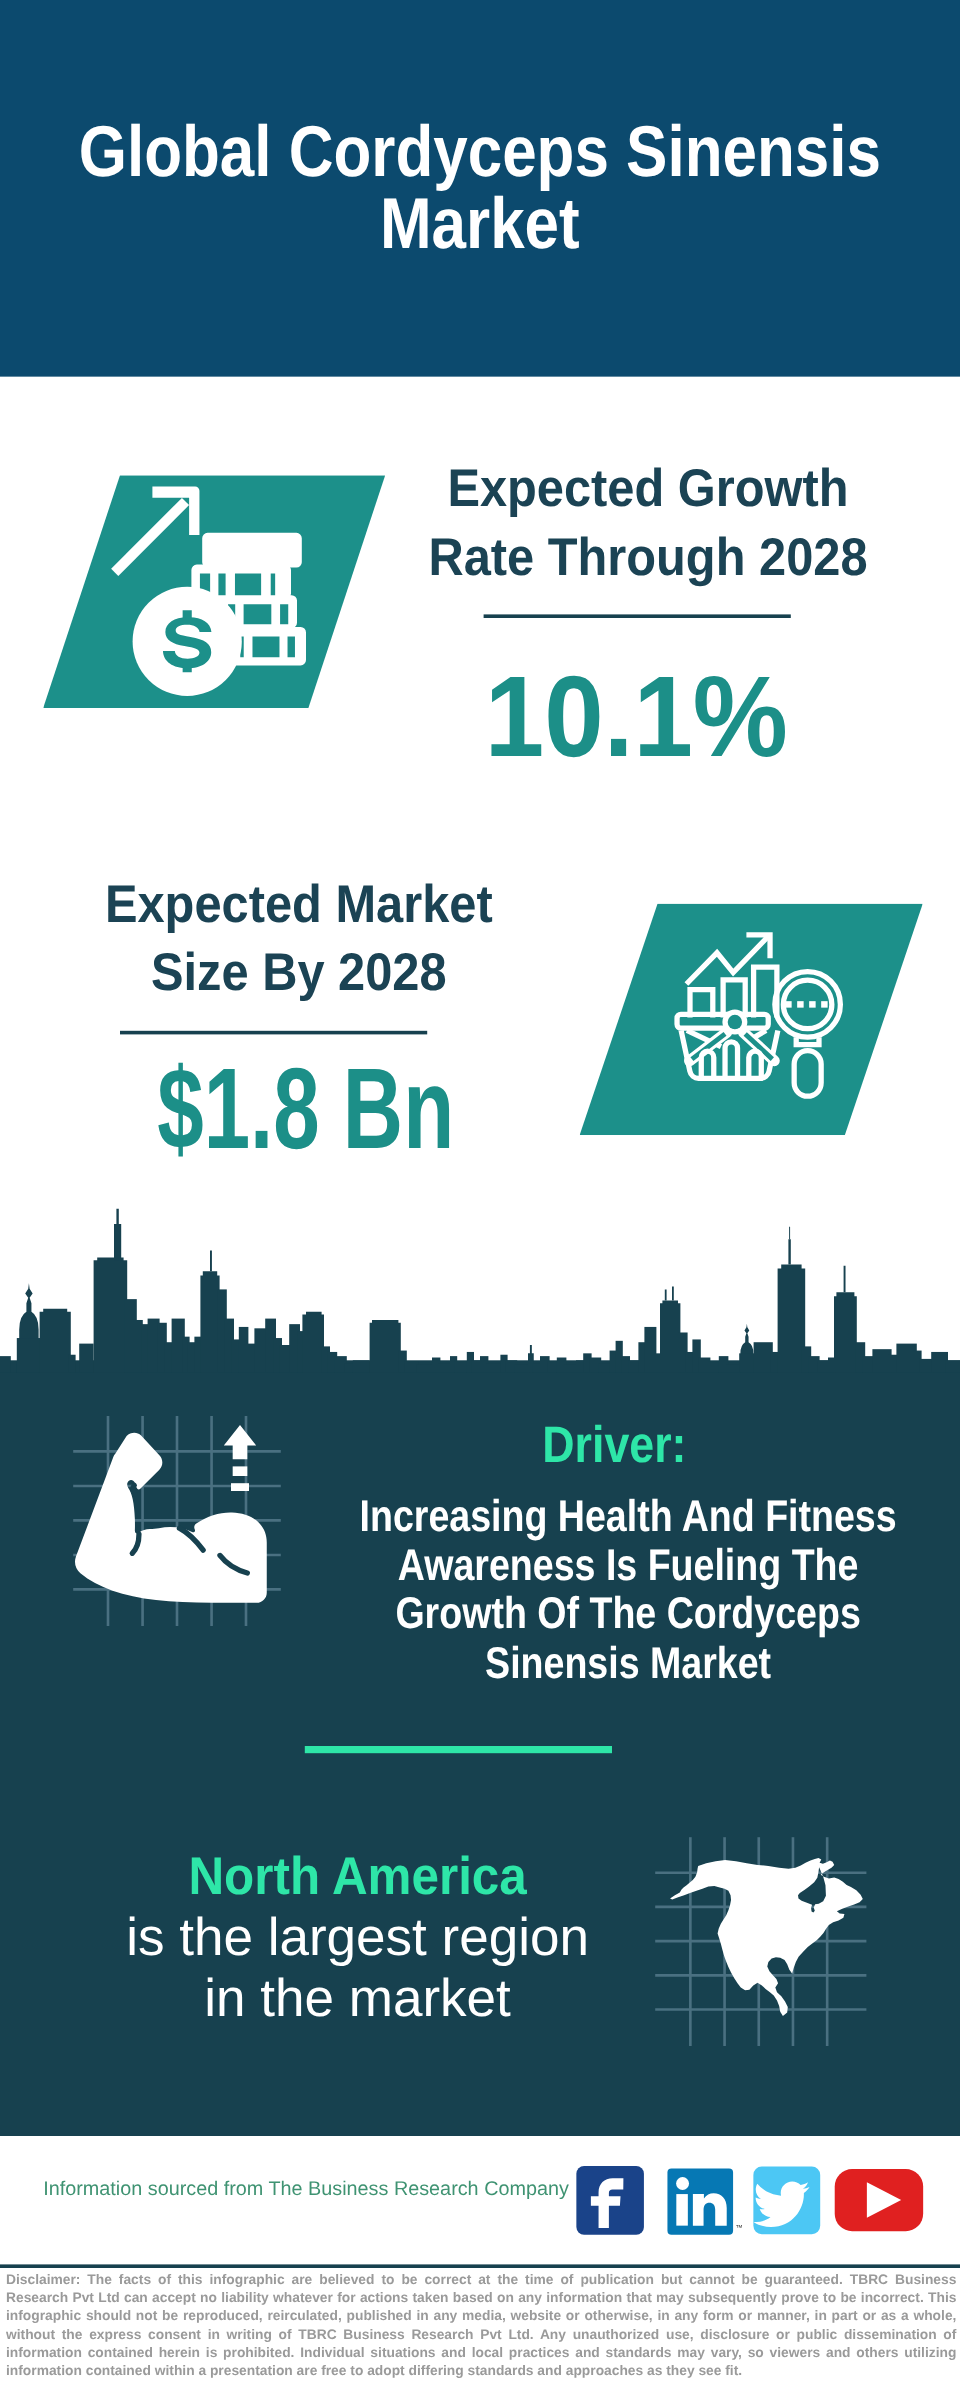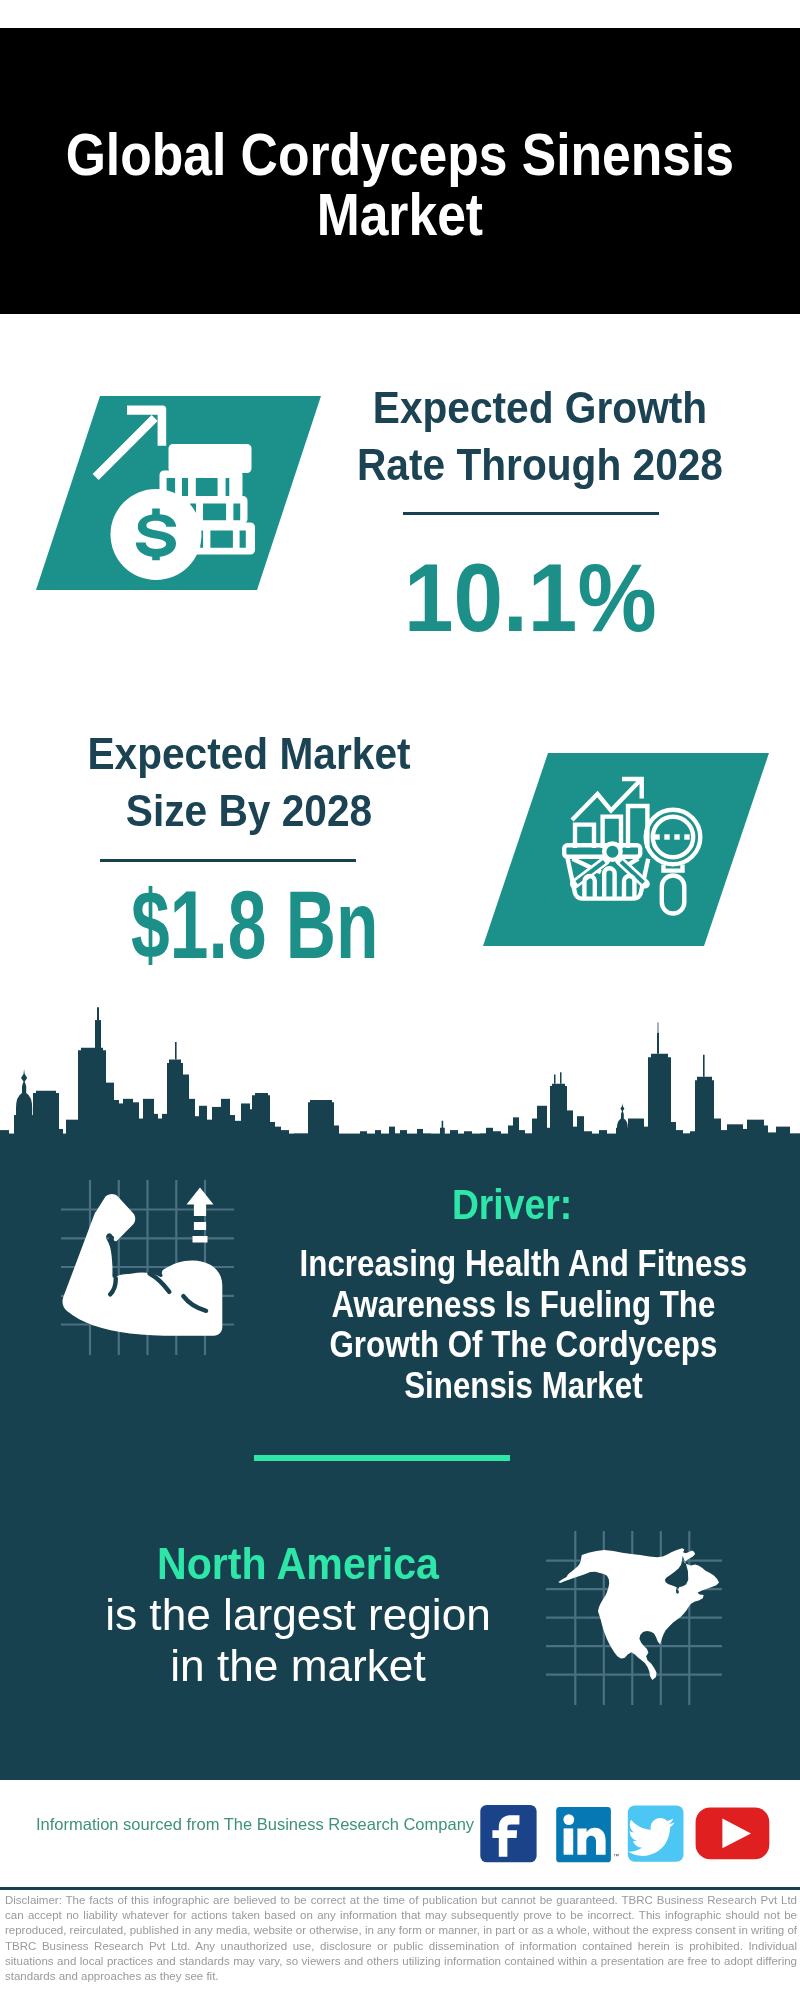--- a/index.html
+++ b/index.html
@@ -1,19 +1,19 @@
 <!DOCTYPE html>
 <html><head>
 <meta charset="utf-8">
 <style>
   html,body{margin:0;padding:0;}
   body{width:800px;height:2000px;background:#fff;font-family:"Liberation Sans",sans-serif;overflow:hidden;}
   .page{position:relative;width:800px;height:2000px;}
   
-  .header{position:absolute;left:0;top:0;width:800px;height:314px;background:#000000;margin-top:28px;}
+  .header{position:absolute;left:0;top:0;width:800px;height:314px;background:#0c4a6e;}
   .header-title{position:absolute;left:0;top:97px;width:931px;text-align:center;color:#fff;
      font-size:60.1px;font-weight:bold;line-height:60px;
      transform:scaleX(0.859);transform-origin:0 0;}
   
   .white{position:absolute;left:0;top:314px;width:800px;height:806px;background:#fff;}
   
   .dark{position:absolute;left:0;top:1142px;width:800px;height:638px;background:#17414F;}
   
   .footer{position:absolute;left:0;top:1780px;width:800px;height:107px;background:#fff;}
   .disc{position:absolute;left:0;top:1890px;width:800px;height:110px;background:#fff;}
@@ -55,21 +55,21 @@
 
   
   .region-text{position:absolute;left:-2px;top:1538px;width:600px;text-align:center;
      font-size:44.2px;line-height:51px;color:#fff;}
   .region-text b{color:#2EE6A8;font-weight:bold;display:block;
      transform:scaleX(0.931);transform-origin:center top;}
 
   
   .src{position:absolute;left:36px;top:1812px;color:#3F9372;font-size:16.5px;line-height:24px;}
   .disc-text{position:absolute;left:5px;top:1893px;width:792px;color:#9a9a9a;
-     font-size:11.5px;line-height:15.2px;text-align:justify;}
+     font-size:11.5px;line-height:15.2px;text-align:justify;font-weight:bold;}
 </style>
 </head>
 <body>
 
 <div class="page">
   <div class="header">
     <div class="header-title">Global Cordyceps Sinensis Market</div>
   </div>
   <div class="white"></div>
   <div class="dark"></div>

